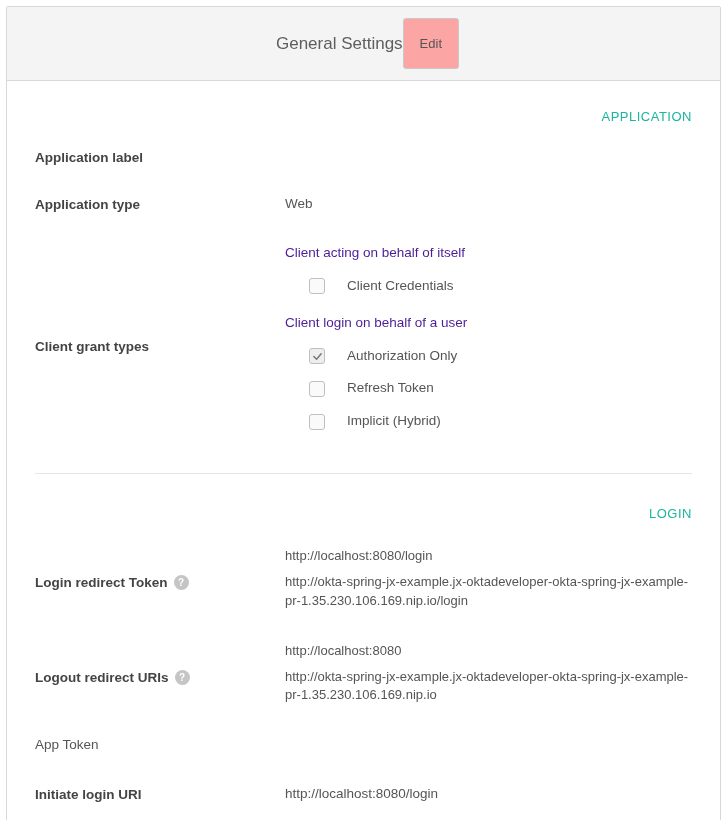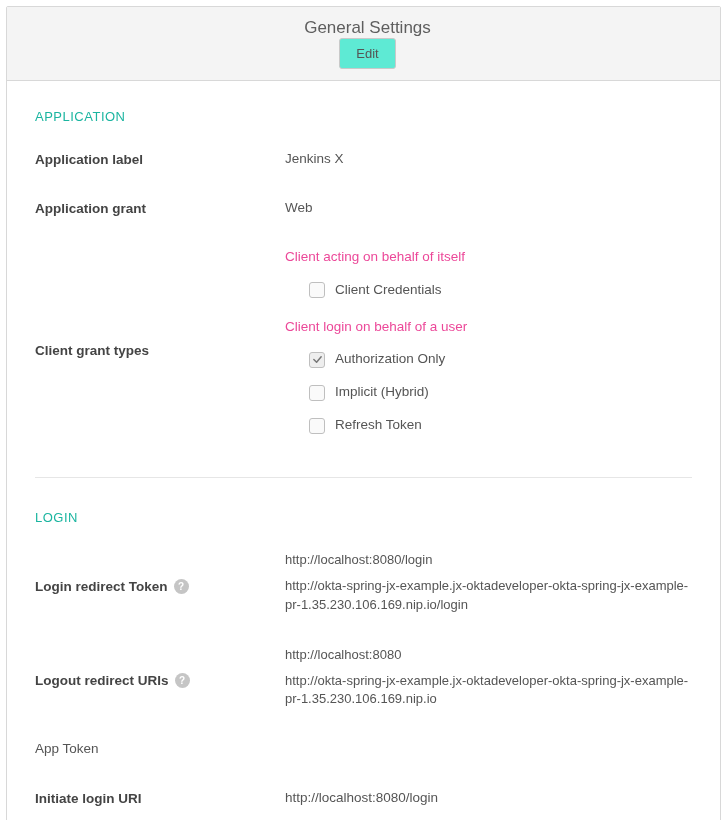--- a/index.html
+++ b/index.html
@@ -15,45 +15,45 @@
     border-radius: 2px;
     width: 715px;
   }
   .panel-header {
     background: #f4f4f4;
     border-bottom: 1px solid #d8d8d8;
     padding: 11px 14px 11px 22px;
     display: flex;
     align-items: center;
     justify-content: center;
-    flex-direction: column;
   }
   .panel-title {
     font-size: 17px;
     font-weight: 400;
     color: #5e5e5e;
   }
   .edit-btn {
-    background: #5eead4;
+    background: #fca5a5;
     border: 1px solid #c9c9c9;
     border-radius: 3px;
-    padding: 7px 16px;
+    padding: 17px 16px;
     font-size: 13px;
     color: #555;
     cursor: pointer;
   }
   .panel-body {
     padding: 28px 28px 34px 28px;
   }
   .section-title {
     color: #1bb5a0;
     font-size: 13px;
     letter-spacing: 0.5px;
     font-weight: 400;
     margin-bottom: 26px;
+    text-align: right;
   }
   .field-row {
     display: flex;
     align-items: center;
     margin-bottom: 30px;
   }
   .field-row.tall { margin-bottom: 24px; }
   .field-label {
     width: 250px;
     flex-shrink: 0;
@@ -65,27 +65,27 @@
     gap: 6px;
   }
   .field-value {
     flex: 1;
     font-size: 13.5px;
     color: #555;
     line-height: 1.4;
   }
   .subhead {
     font-size: 13.5px;
-    color: #ec4899;
+    color: #4c1d95;
     margin-bottom: 14px;
   }
   .checkbox-row {
     display: flex;
     align-items: center;
-    gap: 10px;
+    gap: 22px;
     margin-left: 24px;
     margin-bottom: 14px;
   }
   .cbox {
     width: 16px;
     height: 16px;
     border: 1px solid #bfbfbf;
     border-radius: 3px;
     background: #fafafa;
     display: inline-flex;
@@ -131,25 +131,24 @@
     <div class="panel-title">General Settings</div>
     <button class="edit-btn">Edit</button>
   </div>
 
   <div class="panel-body">
 
     <div class="section-title">APPLICATION</div>
 
     <div class="field-row">
       <div class="field-label">Application label</div>
-      <div class="field-value">Jenkins X</div>
     </div>
 
     <div class="field-row">
-      <div class="field-label">Application grant</div>
+      <div class="field-label">Application type</div>
       <div class="field-value">Web</div>
     </div>
 
     <div class="field-row tall">
       <div class="field-label">Client grant types</div>
       <div class="field-value">
 
         <div class="grant-group">
           <div class="subhead">Client acting on behalf of itself</div>
           <div class="checkbox-row">
@@ -165,26 +164,26 @@
             <span class="cbox checked">
               <svg viewBox="0 0 12 12">
                   <path d="M2 6 L5 9 L10 3" stroke="#777" stroke-width="1.6" fill="none" stroke-linecap="round" stroke-linejoin="round"></path>
                 </svg>
             </span>
             <span class="cbox-label">Authorization Only</span>
           </div>
 
           <div class="checkbox-row">
             <span class="cbox"></span>
+            <span class="cbox-label">Refresh Token</span>
+          </div>
+
+          <div class="checkbox-row">
+            <span class="cbox"></span>
             <span class="cbox-label">Implicit (Hybrid)</span>
-          </div>
-
-          <div class="checkbox-row">
-            <span class="cbox"></span>
-            <span class="cbox-label">Refresh Token</span>
           </div>
         </div>
 
       </div>
     </div>
 
     <hr class="divider">
 
     <div class="section-title">LOGIN</div>
 

